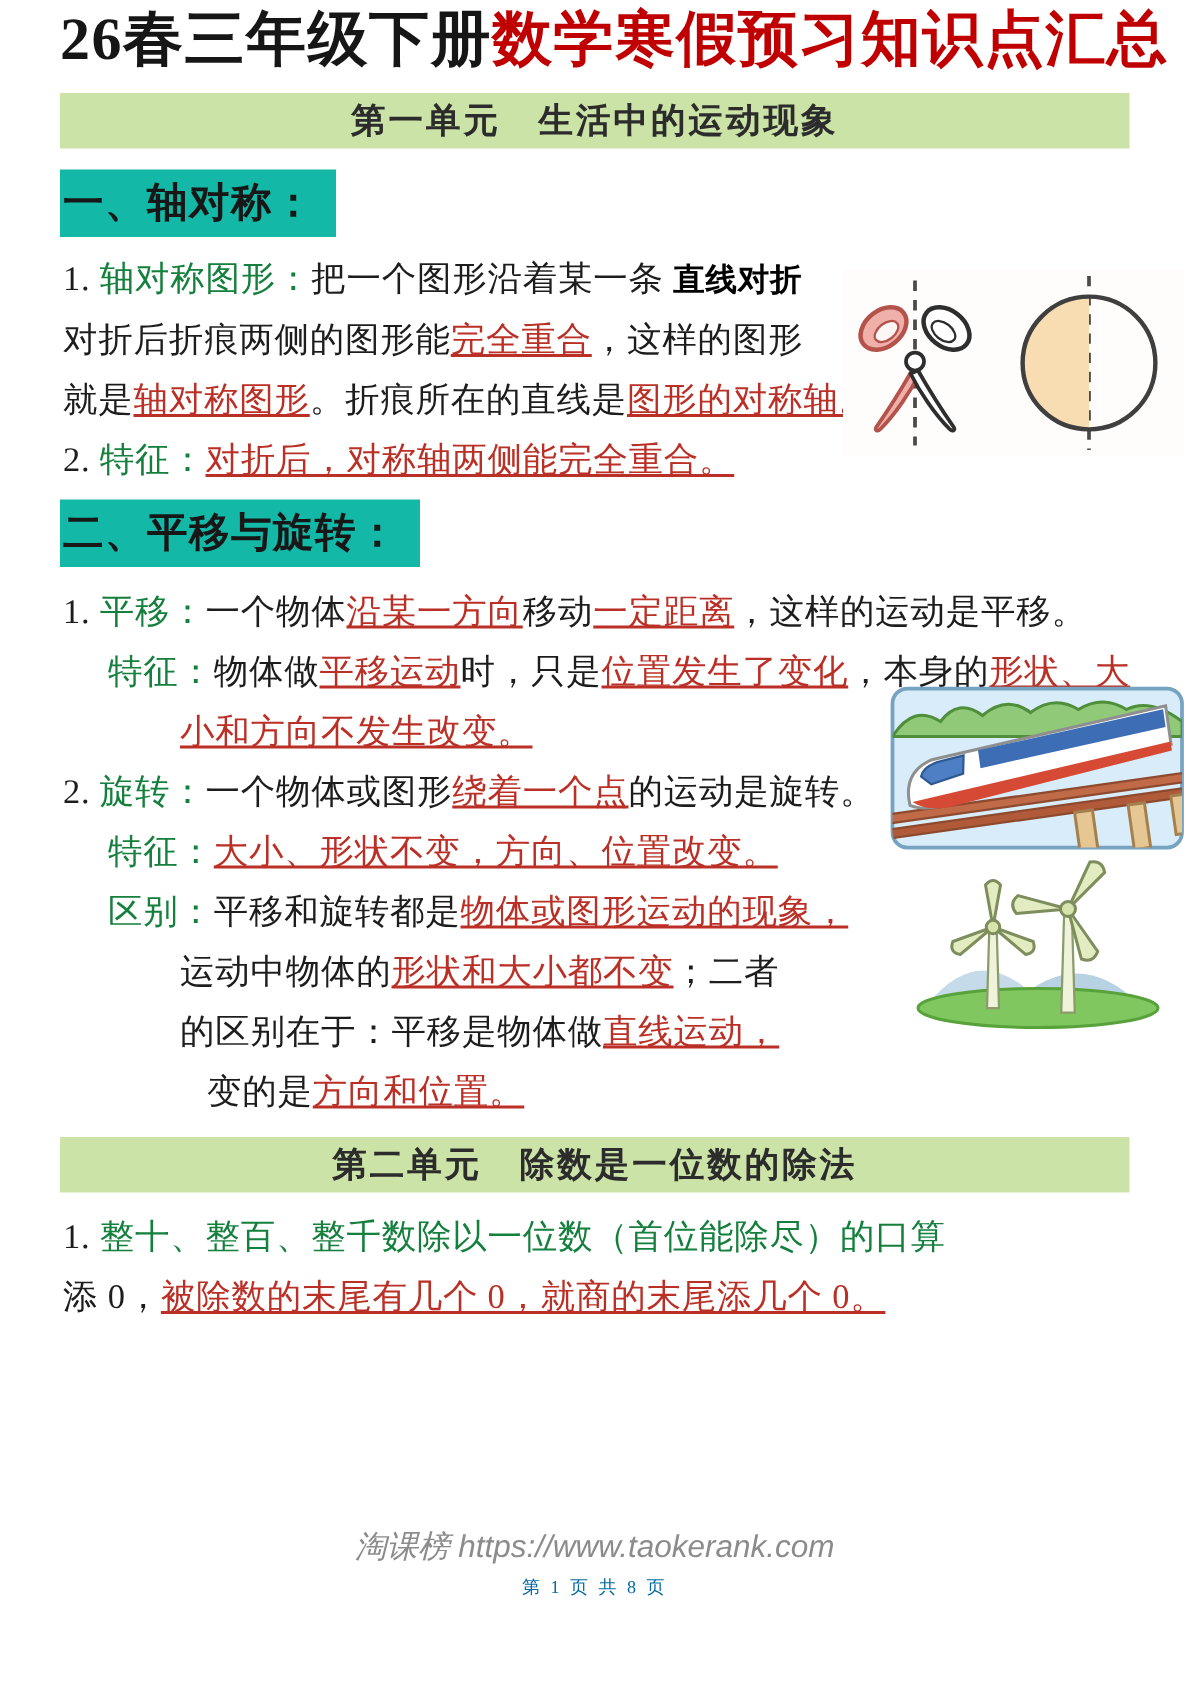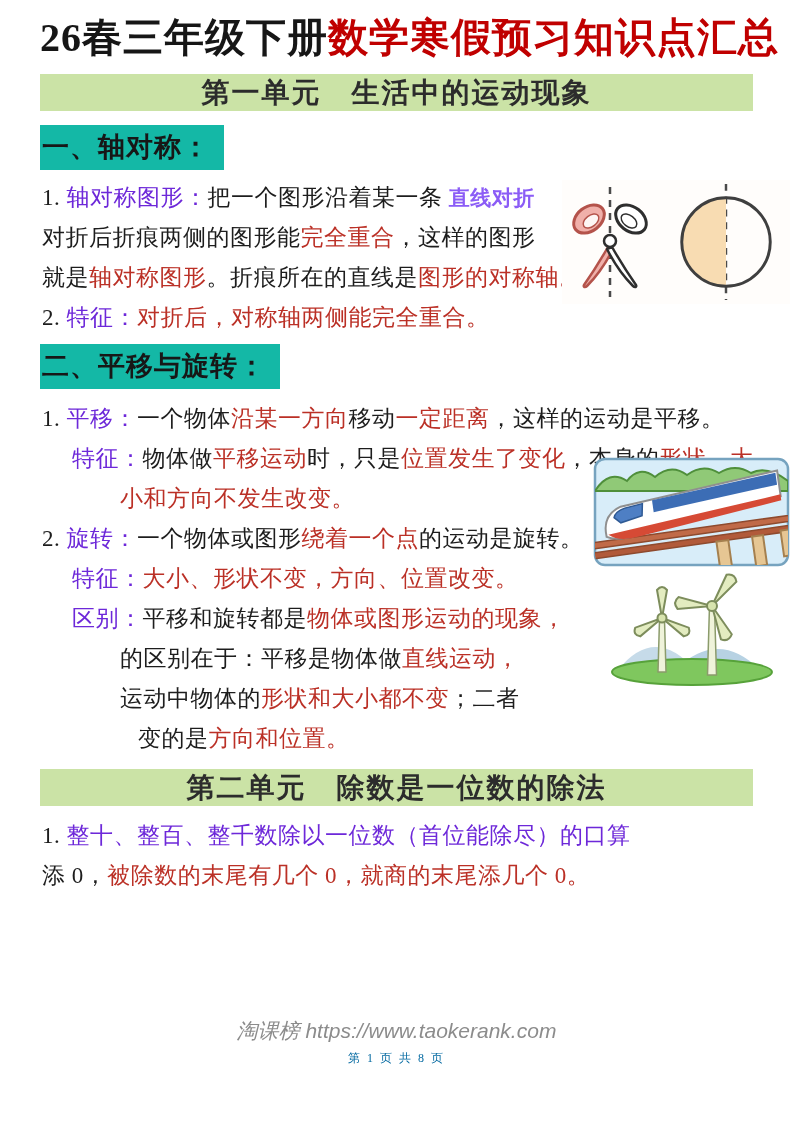--- a/index.html
+++ b/index.html
@@ -1,40 +1,40 @@
 <!DOCTYPE html>
 <html><head>
 <meta charset="utf-8">
 <style>
   html,body{margin:0;padding:0;background:#fff;}
   .page{
     position:relative;
     width:793px;height:1122px;
     background:#ffffff;
     box-sizing:border-box;
-    padding:12px 40px 0 40px;
+    padding:0 40px 0 40px;
     overflow:hidden;
     font-family:"Liberation Serif","DejaVu Serif",serif;
     color:#1d1d1d;
   }
   
   .doc-title{
     text-align:center;
     font-size:40px;font-weight:700;
     line-height:52px;letter-spacing:1px;
     white-space:nowrap;
   }
   .doc-title .t-black{color:#161616;}
   .doc-title .t-red{color:#c00000;}
   
   .unit-banner{
     margin-top:10px;
     background:#cbe3a6;
     text-align:center;
-    font-size:28px;font-weight:700;color:#2c2c2c;
+    font-size:23px;font-weight:700;color:#2c2c2c;
     line-height:37px;height:37px;
     letter-spacing:2px;
   }
   .unit-banner.second{margin-top:10px;}
   
   .sub-heading{
     margin-top:14px;
     font-size:27px;font-weight:700;color:#171717;
   }
   .sub-heading .hl{
@@ -51,25 +51,25 @@
     font-size:23px;
     line-height:40px;
     white-space:nowrap;
     letter-spacing:0.5px;
   }
   .ind0{padding-left:2px;}
   .ind1{padding-left:32px;}
   .ind2{padding-left:80px;}
   .ind3{padding-left:98px;}
   .seg-k{color:#1d1d1d;}
-  .seg-red{color:#bb3026;}
-  .seg-green{color:#6d28d9;}
+  .seg-red{color:#bb3026;text-decoration:underline;}
+  .seg-green{color:#15803d;}
   .seg-sans{
     font-family:Liberation Sans, sans-serif;
-    font-weight:700;color:#8b5cf6;font-size:21px;
+    font-weight:700;color:#000000;font-size:21px;
   }
   
   .illu{position:absolute;}
   .illu-symmetry{left:562px;top:180px;width:228px;height:124px;display:flex;gap:14px;align-items:center;justify-content:center;background:#fffdfb;}
   .illu-train{left:593px;top:457px;width:197px;height:110px;}
   .illu-windmill{left:600px;top:572px;width:182px;height:115px;}
   
   .footer{position:absolute;left:0;right:0;text-align:center;}
   .footer-page{top:1050px;font-size:12px;color:#0369a1;letter-spacing:2px;font-family:"Liberation Serif",serif;}
   .footer-mark{top:1063px;font-size:21px;color:#8c8c8c;font-family:"Liberation Sans","DejaVu Sans",sans-serif;}
@@ -100,22 +100,22 @@
     <span class="hl">二、平移与旋转：</span>
   </div>
 
   <div class="lines no-gap">
     <div class="tline ind0"><span class="seg-k">1. </span><span class="seg-green">平移：</span><span class="seg-k">一个物体</span><span class="seg-red">沿某一方向</span><span class="seg-k">移动</span><span class="seg-red">一定距离</span><span class="seg-k">，这样的运动是平移。</span></div>
     <div class="tline ind1"><span class="seg-green">特征：</span><span class="seg-k">物体做</span><span class="seg-red">平移运动</span><span class="seg-k">时，只是</span><span class="seg-red">位置发生了变化</span><span class="seg-k">，本身的</span><span class="seg-red">形状、大</span></div>
     <div class="tline ind2"><span class="seg-red">小和方向不发生改变。</span></div>
     <div class="tline ind0"><span class="seg-k">2. </span><span class="seg-green">旋转：</span><span class="seg-k">一个物体或图形</span><span class="seg-red">绕着一个点</span><span class="seg-k">的运动是旋转。</span></div>
     <div class="tline ind1"><span class="seg-green">特征：</span><span class="seg-red">大小、形状不变，方向、位置改变。</span></div>
     <div class="tline ind1"><span class="seg-green">区别：</span><span class="seg-k">平移和旋转都是</span><span class="seg-red">物体或图形运动的现象，</span></div>
+    <div class="tline ind2"><span class="seg-k">运动中物体的</span><span class="seg-red">形状和大小都不变</span><span class="seg-k">；二者</span></div>
     <div class="tline ind2"><span class="seg-k">的区别在于：平移是物体做</span><span class="seg-red">直线运动，</span></div>
-    <div class="tline ind2"><span class="seg-k">运动中物体的</span><span class="seg-red">形状和大小都不变</span><span class="seg-k">；二者</span></div>
     <div class="tline ind3"><span class="seg-k">变的是</span><span class="seg-red">方向和位置。</span></div>
   </div>
 
   <div class="unit-banner second">第二单元　除数是一位数的除法</div>
 
 
   <div class="lines no-gap">
     <div class="tline ind0"><span class="seg-k">1. </span><span class="seg-green">整十、整百、整千数除以一位数（首位能除尽）的口算</span></div>
     <div class="tline ind0"><span class="seg-k">添 0，</span><span class="seg-red">被除数的末尾有几个 0，就商的末尾添几个 0。</span></div>
   </div>

